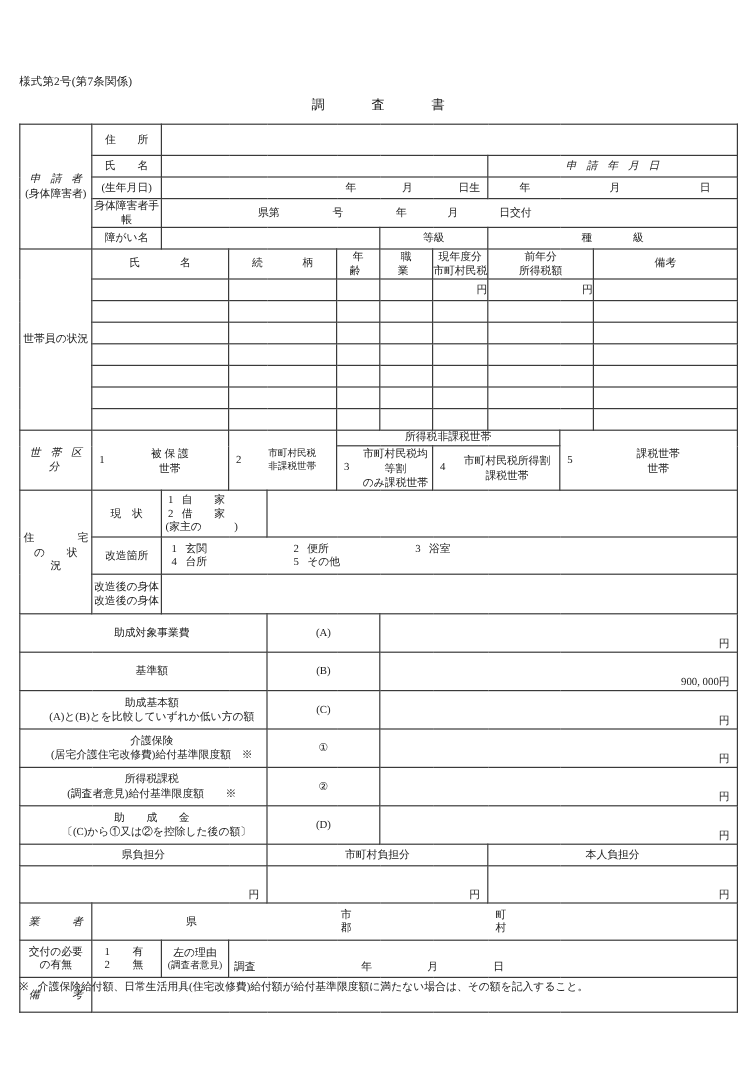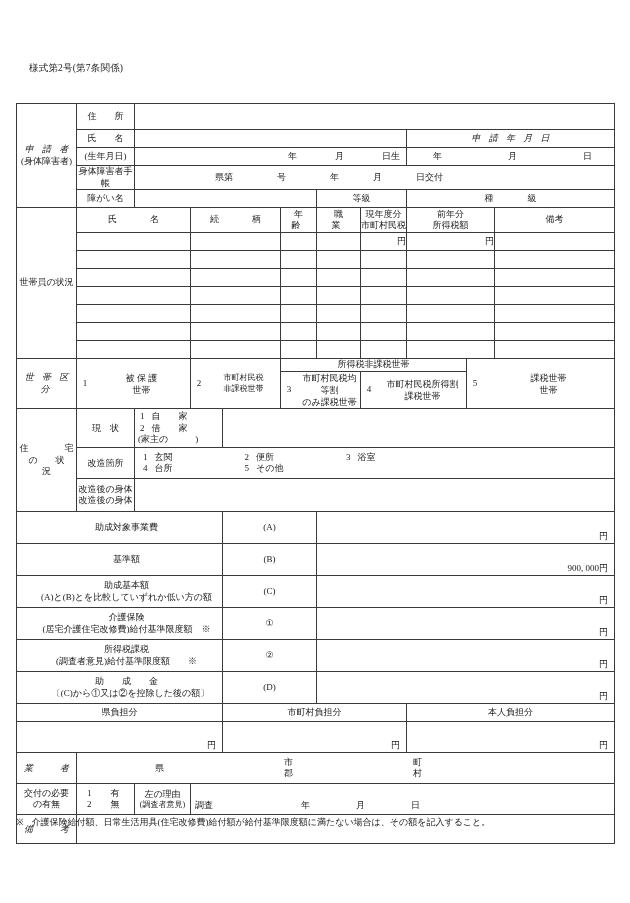--- a/index.html
+++ b/index.html
@@ -16,21 +16,21 @@
     position: relative;
     overflow: hidden;
   }
   .page {
     position: absolute;
     left: 0; top: 0;
     width: 630px; height: 903px;
   }
   .form-no {
     position: absolute;
-    left: 29px; top: 62px;
+    left: 16px; top: 62px;
     font-size: 9.5px;
     letter-spacing: 0.2px;
     white-space: nowrap;
   }
   .doc-title {
     position: absolute;
     left: 0; top: 80px;
     width: 630px;
     text-align: center;
     font-size: 11px;
@@ -123,20 +123,21 @@
   .label-abc {
     text-align: center;
   }
 </style>
 </head>
 <body>
 
 <div class="page">
 
   <div class="form-no">様式第2号(第7条関係)</div>
+  <div class="doc-title">調　査　書</div>
 
   <table class="main">
     <colgroup>
       <col style="width:60px">
       <col style="width:58px">
       <col style="width:56px">
       <col style="width:32px">
       <col style="width:58px">
       <col style="width:36px">
       <col style="width:44px">

